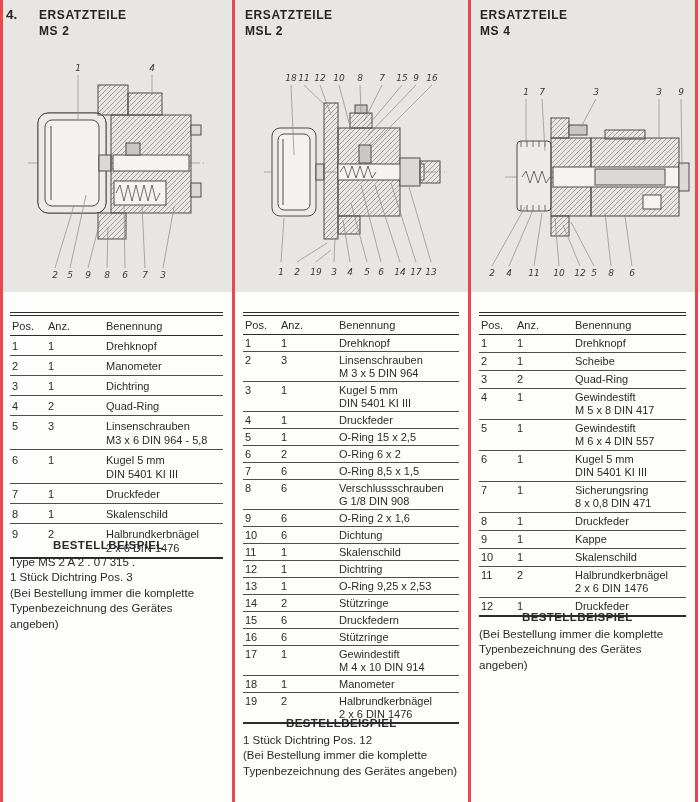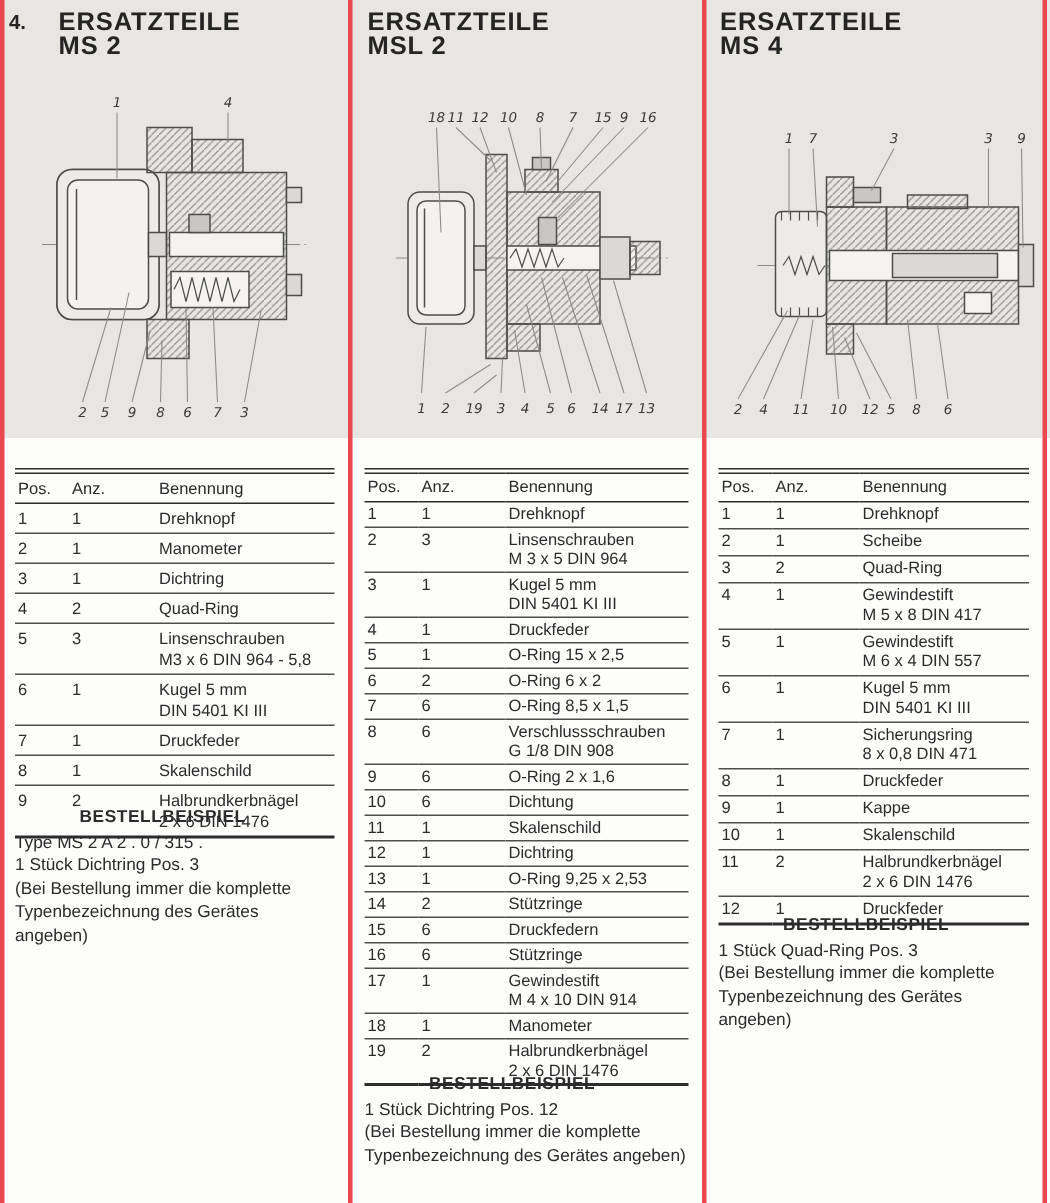--- a/index.html
+++ b/index.html
@@ -8,21 +8,21 @@
     background:#fdfdfc;
     font-family:"Liberation Sans","DejaVu Sans",sans-serif;
     color:#242424;
     -webkit-font-smoothing:antialiased;
   }
   .gray-band{position:absolute;left:0;top:0;width:700px;height:292px;background:#e8e6e2;}
   .vline{position:absolute;top:0;width:3px;height:802px;background:#e8484e;}
   .col{position:absolute;top:0;height:802px;}
   .col-header{position:absolute;top:7px;left:0;display:flex;align-items:flex-start;}
   .sec-num{font-weight:bold;font-size:13.5px;width:33px;}
-  .col-title{font-weight:bold;font-size:17px;line-height:16px;letter-spacing:0.6px;}
+  .col-title{font-weight:bold;font-size:12px;line-height:16px;letter-spacing:0.6px;}
   .diag{position:absolute;top:55px;left:0;}
   .callout{font-family:"DejaVu Sans",sans-serif;font-style:italic;font-size:9px;fill:#3a3a3a;}
   .leader{stroke:#8a8a88;stroke-width:0.7;}
   .draw{stroke:#4c4c4c;stroke-width:1;fill:none;}
   .tbl-wrap{position:absolute;top:312px;left:4px;right:5px;border-top:1.5px solid #2c2c2c;padding-top:2px;}
   table.parts{width:100%;border-collapse:collapse;font-size:11px;line-height:14px;color:#2b2b2b;border-top:1.5px solid #2c2c2c;border-bottom:2px solid #2c2c2c;}
   table.parts th{font-weight:normal;text-align:left;border-bottom:1.2px solid #2c2c2c;}
   table.parts td,table.parts th{vertical-align:top;padding:3px 0 2px 2px;}
   table.parts td{border-bottom:1px solid #4e4e4e;}
   table.parts .cpos{width:34px;}
@@ -583,18 +583,17 @@
               <div>Druckfeder</div>
             </td>
           </tr>
         </tbody>
     </table>
   </div>
 
   <div class="order" style="top:610px">
     <div class="order-heading">BESTELLBEISPIEL</div>
     <div>
-        <div>1 Stück Quad-Ring Pos. 3</div>
         <div>(Bei Bestellung immer die komplette</div>
         <div>Typenbezeichnung des Gerätes angeben)</div>
       </div>
   </div>
 </div>
 
 </body></html>

